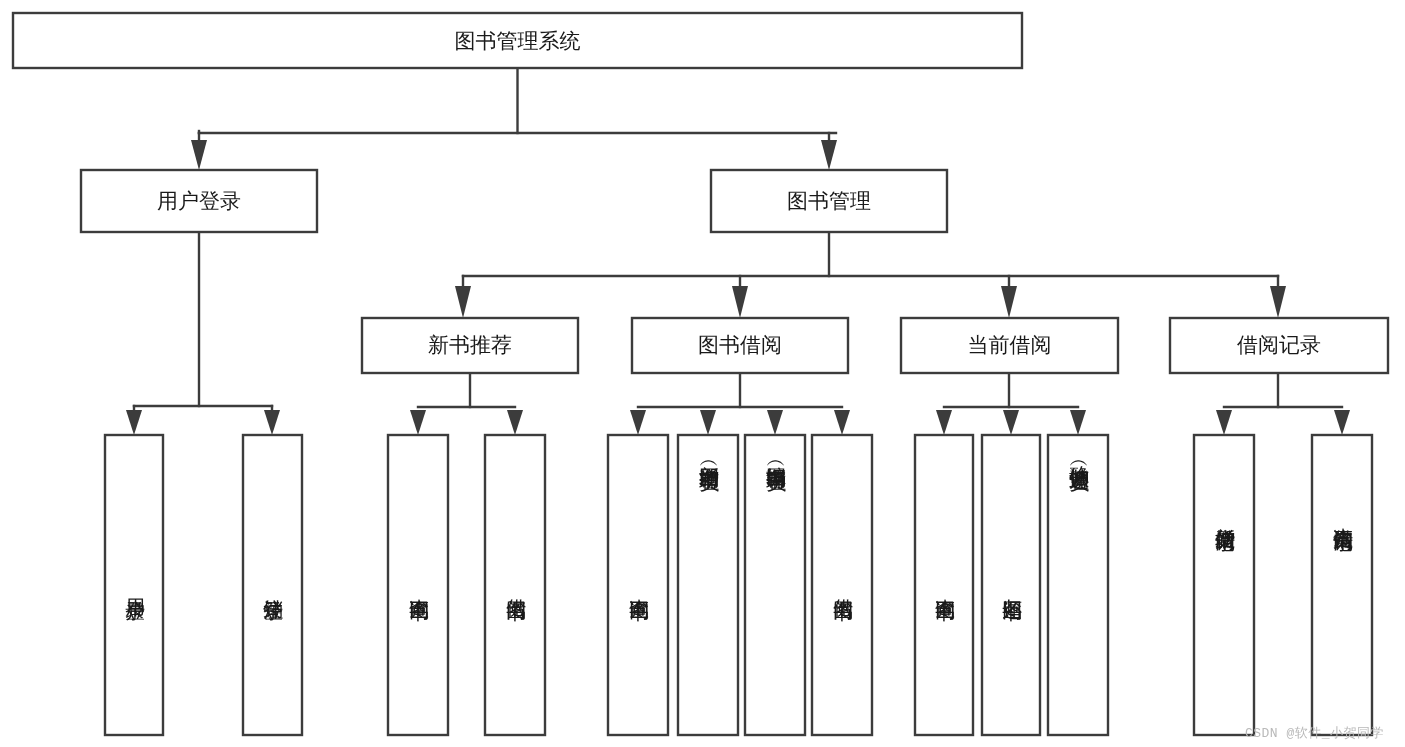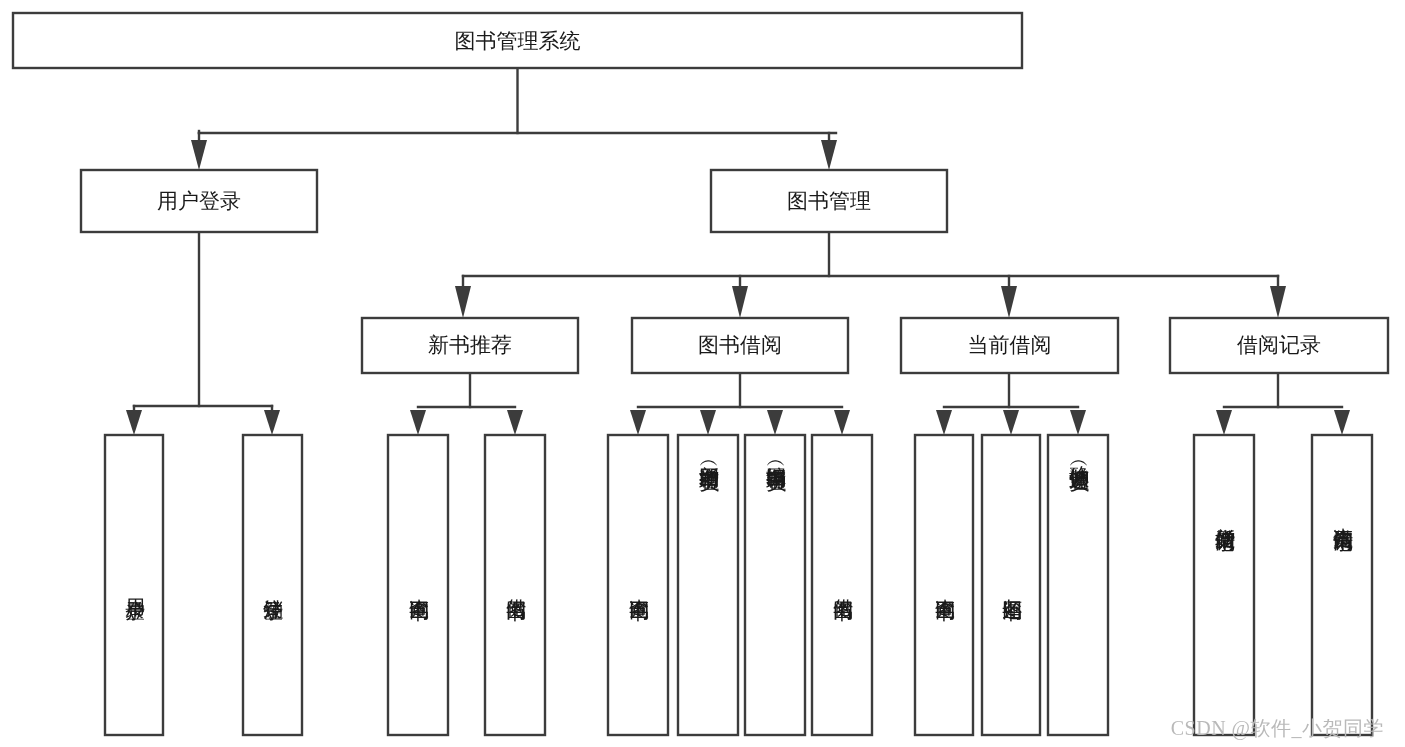--- a/index.html
+++ b/index.html
@@ -47,22 +47,22 @@
     stroke-linecap: square;
   }
   .arrow-head {
     fill: #3c3c3c;
     stroke: none;
   }
   .watermark {
     position: absolute;
     right: 14px;
     bottom: 5px;
-    font-family: Liberation Serif, serif;
-    font-size: 20px;
+    font-family: Liberation Mono, monospace;
+    font-size: 13px;
     color: #b9b9b9;
     white-space: nowrap;
     letter-spacing: 0.5px;
     user-select: none;
   }
 </style>
 </head>
 <body>
 
 <div id="stage">

